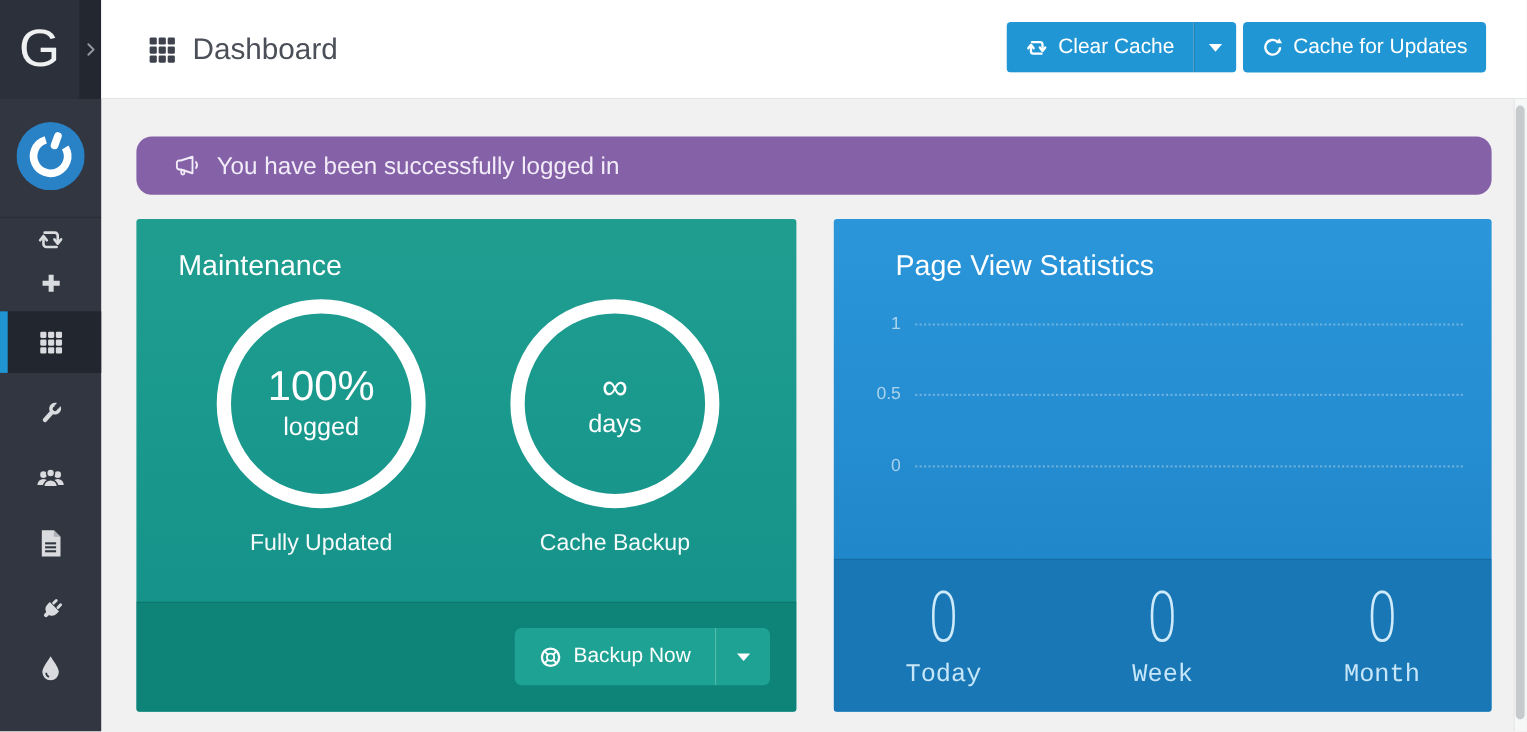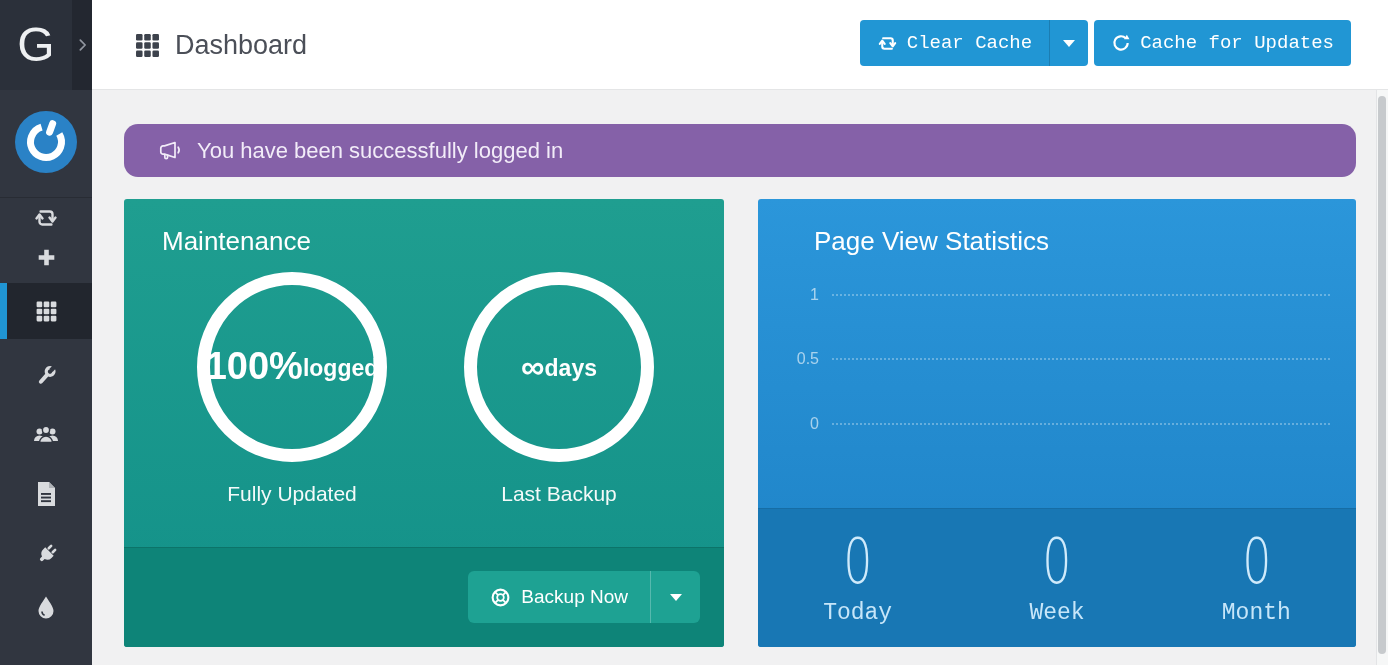--- a/index.html
+++ b/index.html
@@ -25,39 +25,39 @@
     color:#d9dbde; cursor:pointer; }
   .nav-item.active { height:56px; background:#22262e; }
   .active-bar { position:absolute; left:0; top:0; width:7px; height:100%; background:#2095d3; }
   
   header { position:absolute; left:92px; top:0; width:1296px; height:90px; background:#ffffff;
     border-bottom:1px solid #e4e5e6;padding-left:12px; }
   .title-wrap { position:absolute; left:41px; top:0; height:90px; display:flex; align-items:center; gap:13px; }
   .title-wrap h1 { margin:0; font-size:27px; font-weight:400; color:#4b4f58; }
   .header-actions { position:absolute; right:37px; top:20px; height:46px; display:flex; gap:6px; }
   .btn { display:flex; align-items:center; gap:9px; height:46px; padding:0 17px;
-    background:#2196d4; color:#fff; font-size:19px; font-family:Liberation Mono, monospace;
+    background:#2196d4; color:#fff; font-size:19px; font-family:Liberation Sans, sans-serif;
     border:none; border-radius:4px; cursor:pointer; white-space:nowrap; }
   .btn-group { display:flex; border-radius:4px; overflow:hidden; }
   .btn-group .btn { border-radius:0; }
   .btn.caret-btn { padding:0 13px; border-left:1px solid rgba(0,0,0,0.16); }
   .caret-down { width:0; height:0; border-left:6px solid transparent; border-right:6px solid transparent;
     border-top:7px solid #fff; }
   
   .banner { position:absolute; left:124px; top:124px; width:1232px; height:53px;
     background:#8561a8; border-radius:14px; display:flex; align-items:center;
     padding-left:34px; gap:13px; color:#f2ecf8; font-size:22px; }
   
   .panel { border-radius:3px; overflow:hidden; position:absolute; top:199px; height:448px;padding-left:40px; }
   .panel h2 { position:absolute; margin:0; top:27px; font-size:26px; font-weight:400; color:#fff; }
   .panel-m { left:124px; width:600px; background:linear-gradient(180deg,#1f9e90 0%,#15938a 80%); }
   .panel-m h2 { left:38px; }
   .gauge { position:absolute; top:73px; width:190px; height:190px; border:13px solid #fff;
-    border-radius:50%; display:flex; flex-direction:row; align-items:center; justify-content:center;
-    color:#fff;font-weight:bold; }
+    border-radius:50%; display:flex; flex-direction:column; align-items:center; justify-content:center;
+    color:#fff; }
   .gauge.g1 { left:73px; } .gauge.g2 { left:340px; }
   .gv { font-size:38px; line-height:1.05; }
   .g2 .gv { font-size:33px; }
   .gu { font-size:23px; margin-top:2px; }
   .caption { position:absolute; top:283px; width:190px; text-align:center;
     color:rgba(255,255,255,0.95); font-size:21px; }
   .caption.c1 { left:73px; } .caption.c2 { left:340px; }
   .m-footer { position:absolute; left:0; right:0; bottom:0; height:100px; background:#0e8478;
     border-top:1px solid rgba(0,0,0,0.12); }
   .backup-group { position:absolute; right:24px; top:23px; height:52px; display:flex;
@@ -251,21 +251,21 @@
     <div class="gauge g1">
       <div class="gv">100%</div>
       <div class="gu">logged</div>
     </div>
     <div class="gauge g2">
       <div class="gv">∞</div>
       <div class="gu">days</div>
     </div>
 
     <div class="caption c1">Fully Updated</div>
-    <div class="caption c2">Last Backup</div>
+    <div class="caption c2">Cache Backup</div>
 
     <div class="m-footer">
       <div class="backup-group">
         <button class="backup-main">
           <svg width="21" height="21" viewBox="0 0 24 24" fill="none" stroke="#fff">
             <circle cx="12" cy="12" r="9" stroke-width="2.4"></circle>
             <circle cx="12" cy="12" r="3.8" stroke-width="2"></circle>
             <path d="M9.3 9.3 L5.9 5.9 M14.7 9.3 L18.1 5.9 M9.3 14.7 L5.9 18.1 M14.7 14.7 L18.1 18.1" stroke-width="2"></path>
           </svg>
           <span>Backup Now</span>

